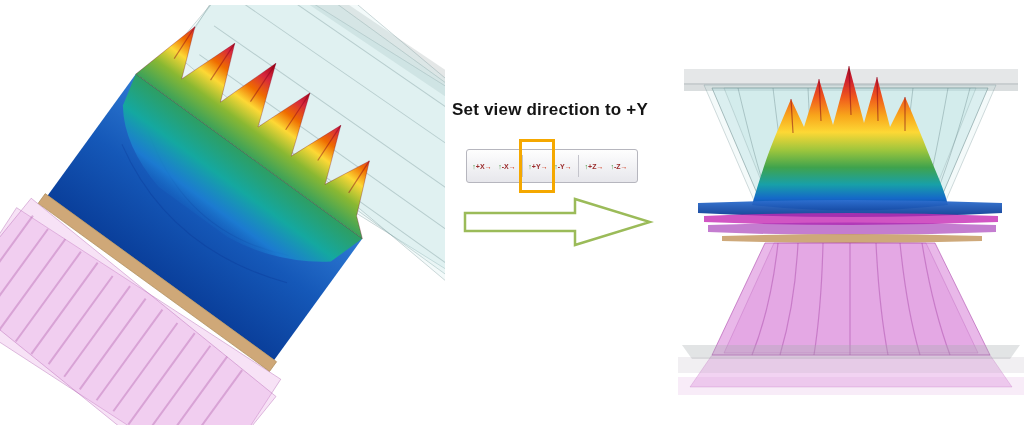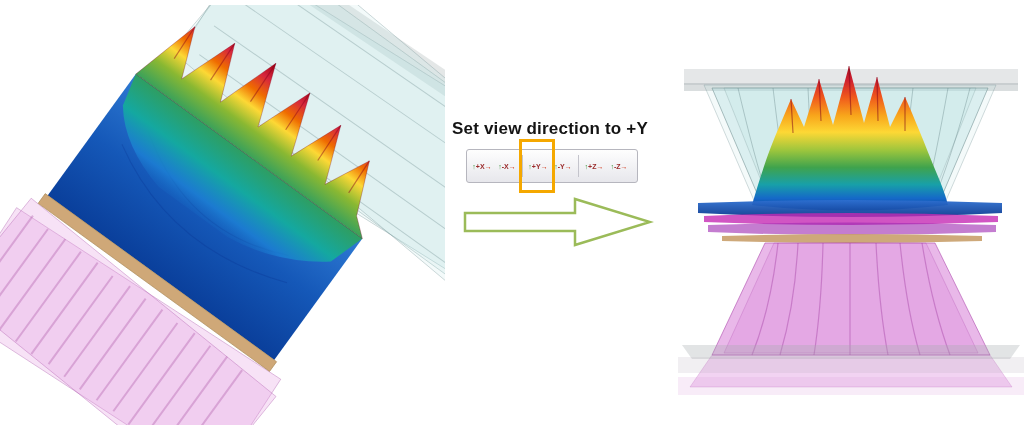--- a/index.html
+++ b/index.html
@@ -1,21 +1,21 @@
 <!DOCTYPE html>
 <html><head>
 <meta charset="utf-8">
 <style>
   html,body{margin:0;padding:0;background:#fff;}
   .canvas{position:relative;width:1024px;height:427px;background:#ffffff;overflow:hidden;
           font-family:"Liberation Sans",sans-serif;}
   .viz{position:absolute;}
   .left-viz{left:0;top:5px;}
   .right-viz{left:678px;top:55px;}
-  .instruction{position:absolute;left:415px;top:119px;width:270px;text-align:center;
+  .instruction{position:absolute;left:415px;top:100px;width:270px;text-align:center;
                font-size:17px;font-weight:600;color:#141414;letter-spacing:.2px;}
   .toolbar{position:absolute;left:466px;top:149px;width:172px;height:34px;box-sizing:border-box;
            border:1px solid #b6b6be;border-radius:3px;background:linear-gradient(#fefefe,#e7e7ec);
            display:flex;align-items:center;padding:0 3px;gap:1px;}
   .tb-btn{width:24px;height:26px;display:flex;align-items:center;justify-content:center;
           border-radius:2px;cursor:pointer;}
   .tb-label{color:#9b2c2c;font-weight:700;font-size:7px;line-height:1;}
   .arr{font-size:7px;font-weight:700;line-height:1;}
   .arr.green{color:#2e8b2e;}
   .arr.red{color:#cc2200;}

